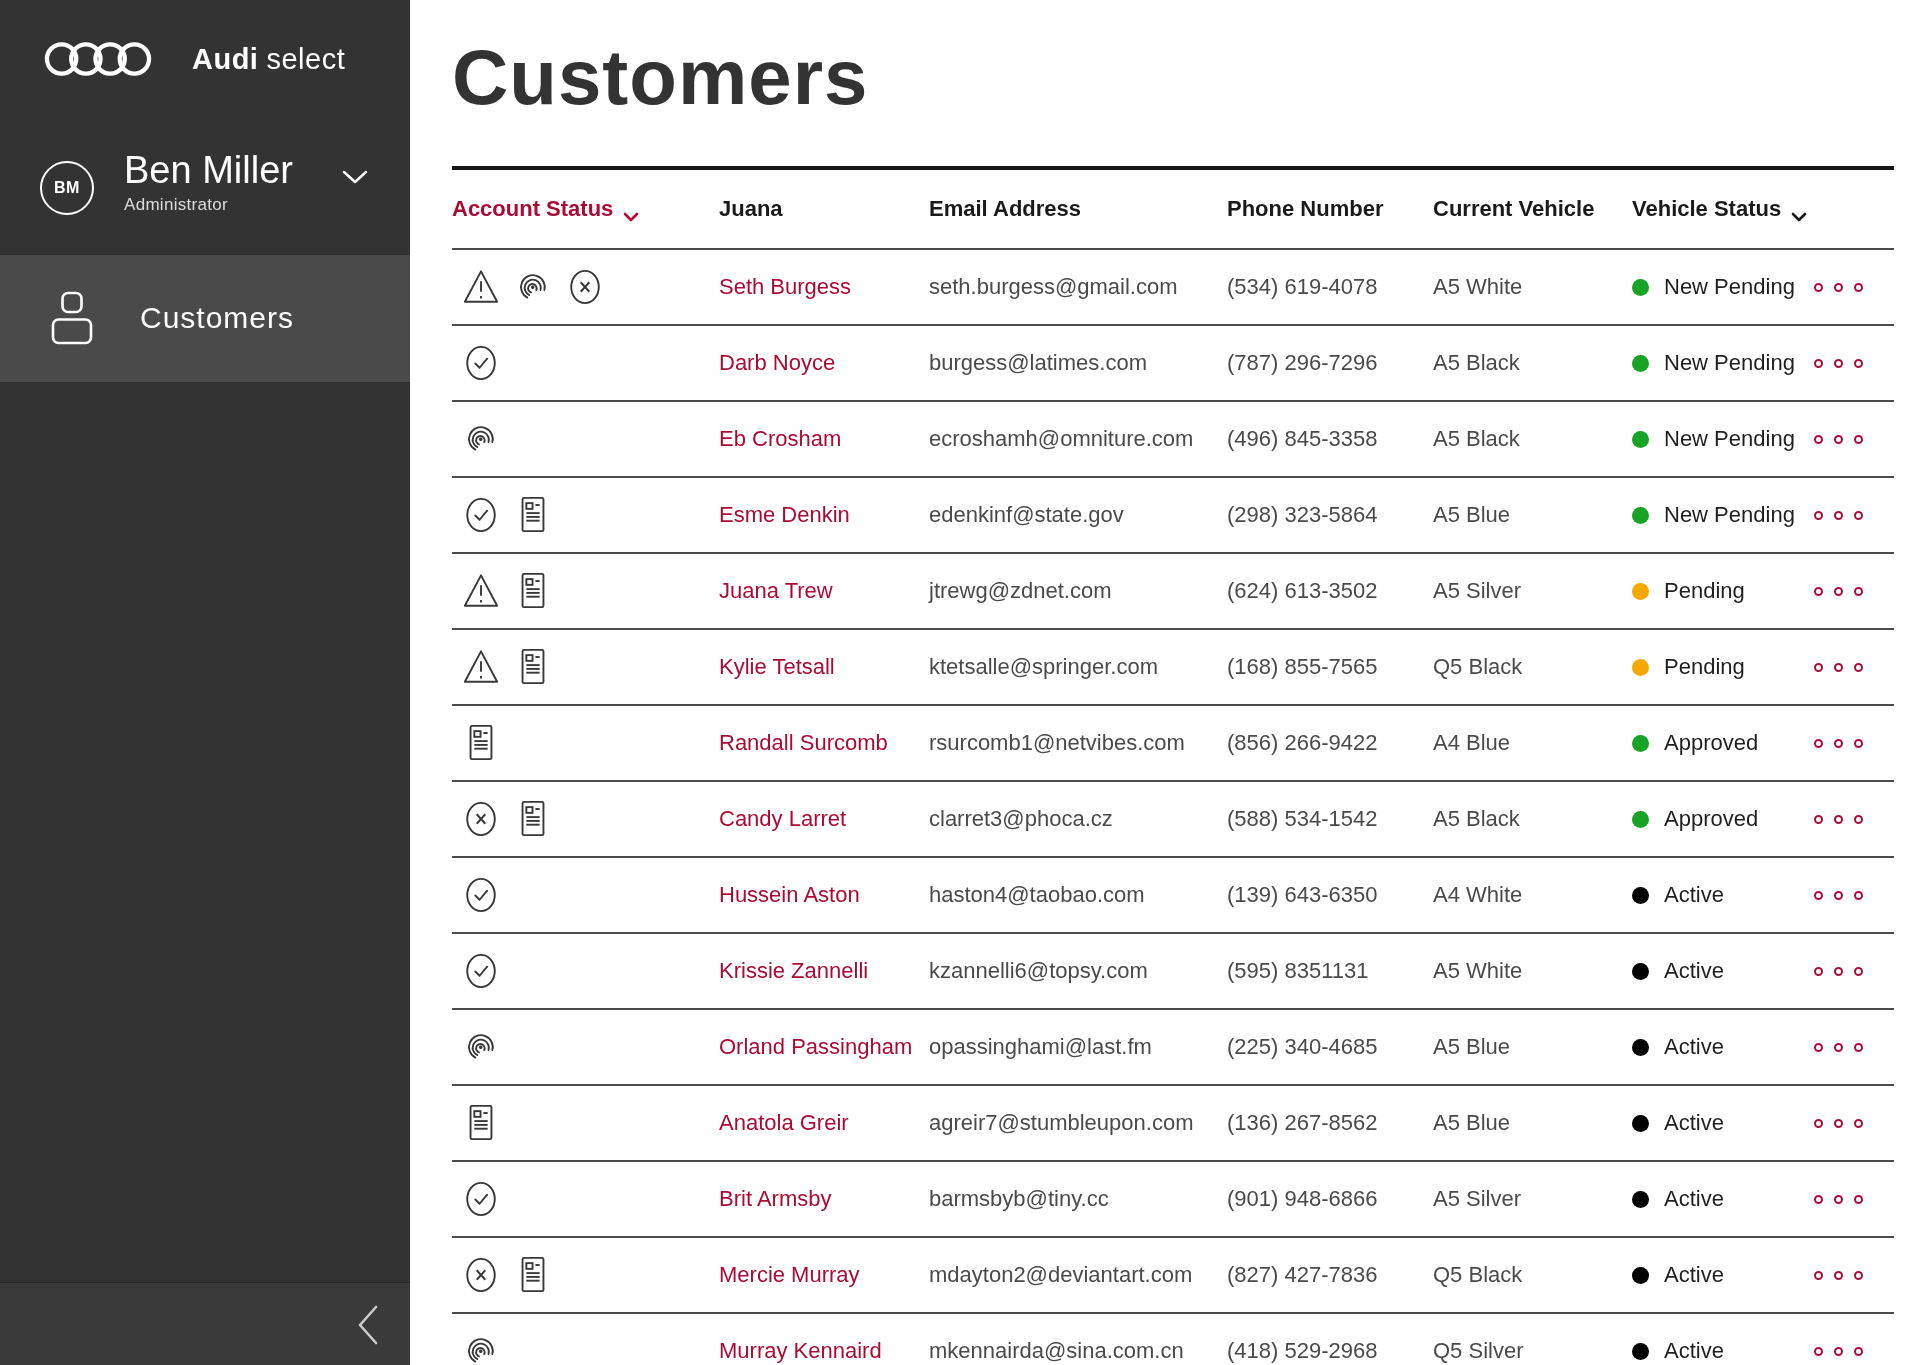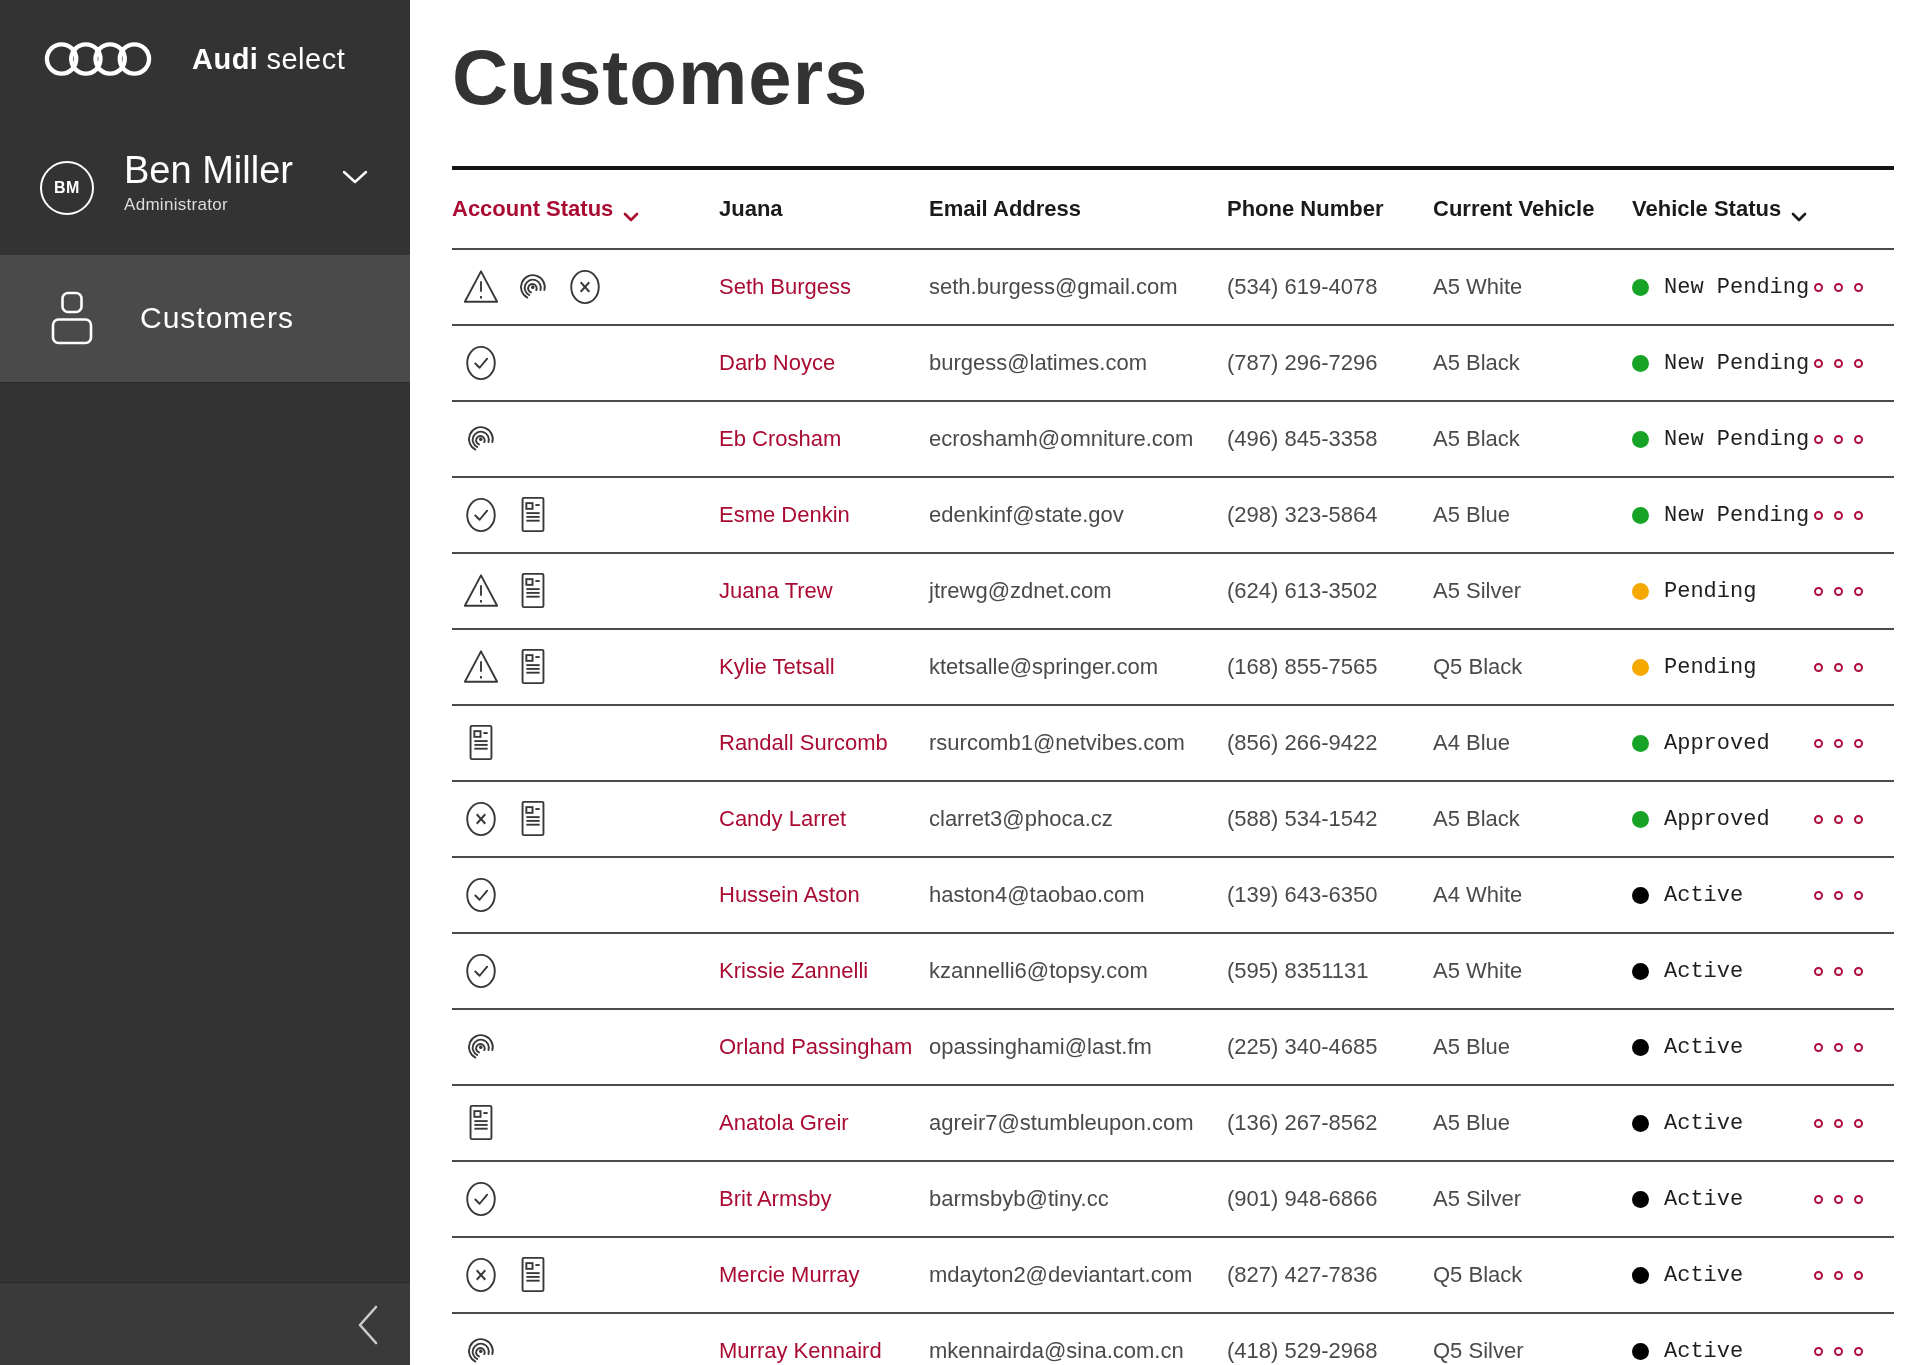--- a/index.html
+++ b/index.html
@@ -55,21 +55,21 @@
   .thead{height:78px;}
   .th{font-size:22px;font-weight:700;color:#1a1a1a;display:flex;align-items:flex-end;gap:10px;}
   .th.accent{color:var(--accent,#aa0b32);}
   .th.sortable{cursor:pointer;}
   .row{height:76px;border-top:2px solid #4b4b4b;box-sizing:border-box;}
   .cell{font-size:22px;color:#4a4a4a;}
   .cell.icons{display:flex;align-items:center;gap:14px;padding-left:10px;}
   .acct-icon svg{width:38px;height:42px;display:block;}
   .acct-icon svg *{stroke:#383838;stroke-width:2;fill:none;}
   .cell.name{color:var(--accent,#aa0b32);cursor:pointer;}
-  .cell.status{display:flex;align-items:center;gap:15px;color:#1f1f1f;font-family:Liberation Mono, monospace;}
+  .cell.status{display:flex;align-items:center;gap:15px;color:#1f1f1f;}
   .status-dot{width:17px;height:17px;border-radius:50%;flex:0 0 auto;}
   .cell.menu{display:flex;justify-content:flex-end;gap:11px;padding-right:36px;cursor:pointer;}
   .menu-dot{width:9px;height:9px;border:2px solid #b00b3c;border-radius:50%;box-sizing:border-box;}
   .chev{display:block;}
 </style>
 </head>
 <body>
 
 <div class="sidebar">
   <div class="brand">

